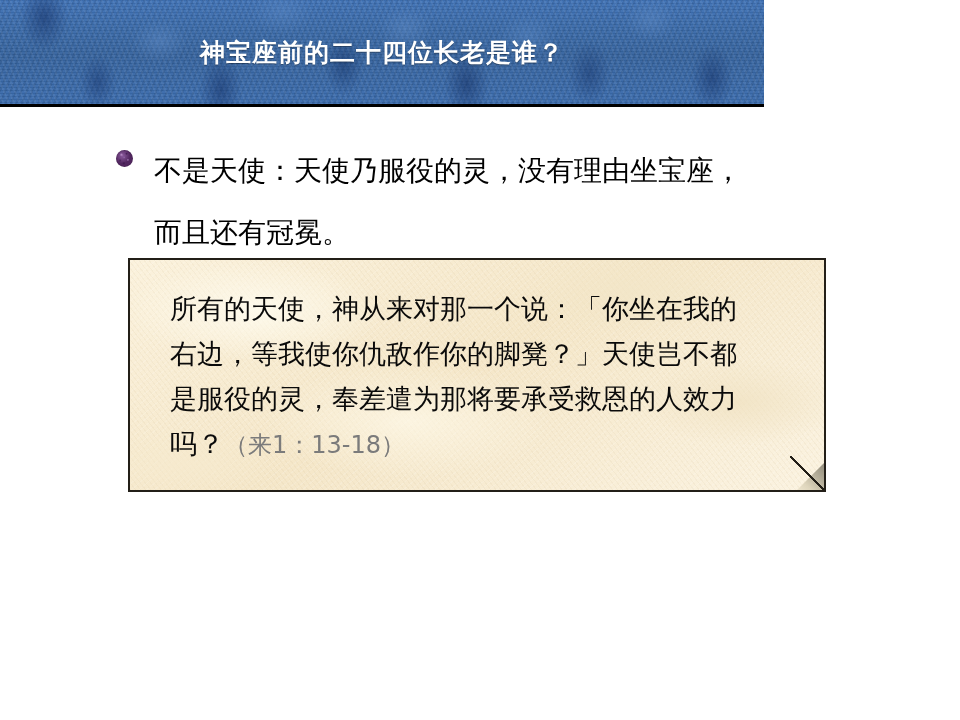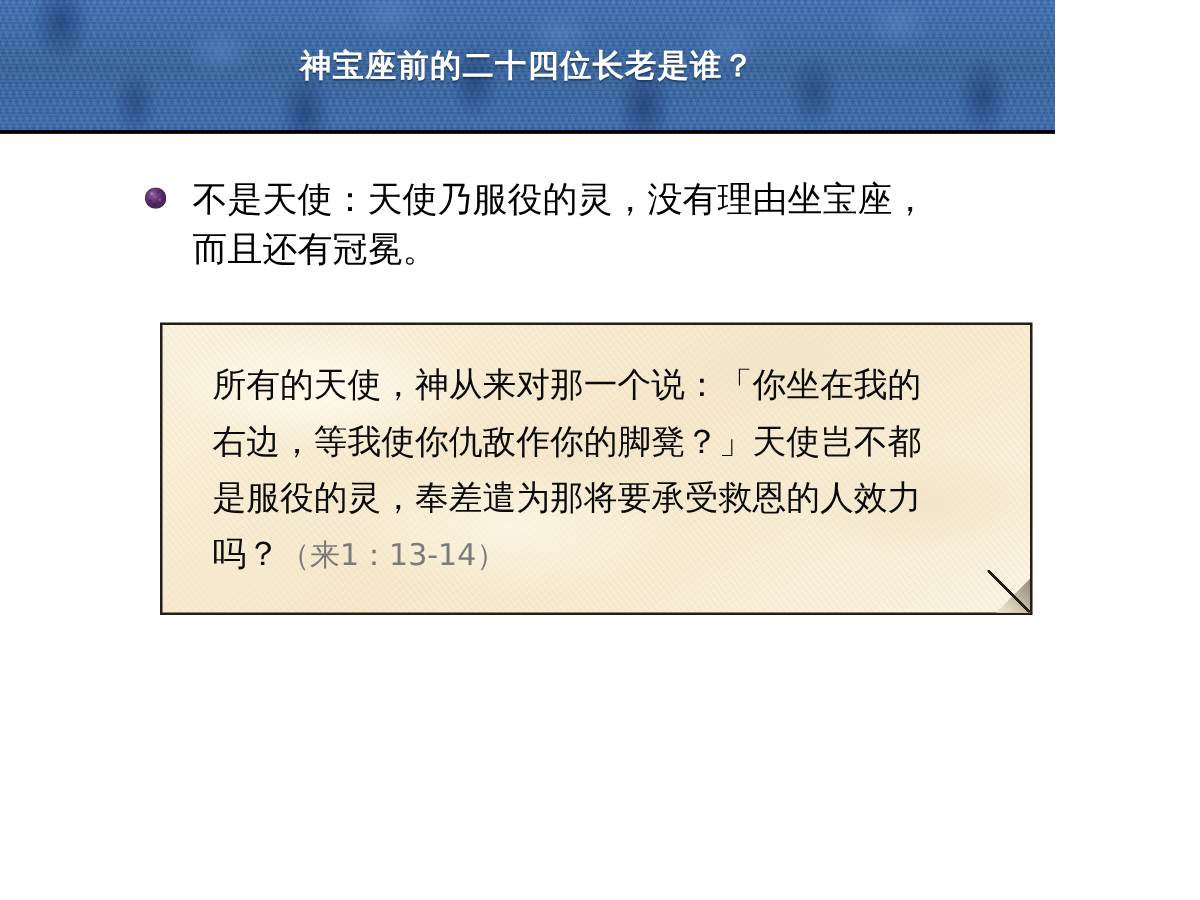--- a/index.html
+++ b/index.html
@@ -13,21 +13,21 @@
     position: relative;
     overflow: hidden;
     font-family: "DejaVu Sans", "Liberation Sans", sans-serif;
   }
 
   
   #title-banner {
     position: absolute;
     left: 0;
     top: 0;
-    width: 844px;
+    width: 764px;
     height: 107px;
     box-sizing: border-box;
     border-bottom: 3px solid #000000;
     background-color: #3a6aad;
     overflow: hidden;
     display: flex;
     align-items: center;
     justify-content: center;
   }
   
@@ -88,21 +88,21 @@
       radial-gradient(circle 2.2px at 24% 62%, rgba(62,26,80,.85), rgba(62,26,80,0) 70%),
       radial-gradient(circle 2px at 70% 58%, rgba(176,138,196,.85), rgba(176,138,196,0) 70%),
       radial-gradient(circle 2.4px at 46% 78%, rgba(58,22,74,.9), rgba(58,22,74,0) 70%),
       radial-gradient(circle 1.8px at 48% 44%, rgba(150,110,176,.8), rgba(150,110,176,0) 70%),
       radial-gradient(circle 9px at 38% 34%, #8a5a9c, #51265f 85%);
     box-shadow: inset 0 0 1px rgba(0,0,0,.5);
   }
   #bullet-text {
     flex: 1 1 auto;
     font-size: 28px;
-    line-height: 40px;
+    line-height: 62px;
     color: #000000;
     white-space: pre-line;
   }
 
   
   #quote-box {
     position: absolute;
     left: 128px;
     top: 258px;
     width: 698px;
@@ -176,17 +176,17 @@
 <div id="bullet-block">
   <span id="bullet-marker"></span>
   <div id="bullet-text">不是天使：天使乃服役的灵，没有理由坐宝座，
 而且还有冠冕。</div>
 </div>
 
 <div id="quote-box">
   <div id="quote-text"><span>所有的天使，神从来对那一个说：「你坐在我的
 右边，等我使你仇敌作你的脚凳？」天使岂不都
 是服役的灵，奉差遣为那将要承受救恩的人效力
-吗？</span><span id="quote-citation">（来1：13-14）</span></div>
+吗？</span><span id="quote-citation">（来1：13-18）</span></div>
   <div id="quote-box-fold-cut"></div>
   <div id="quote-box-fold"></div>
   <div id="quote-box-fold-edge"></div>
 </div>
 
 </body></html>

